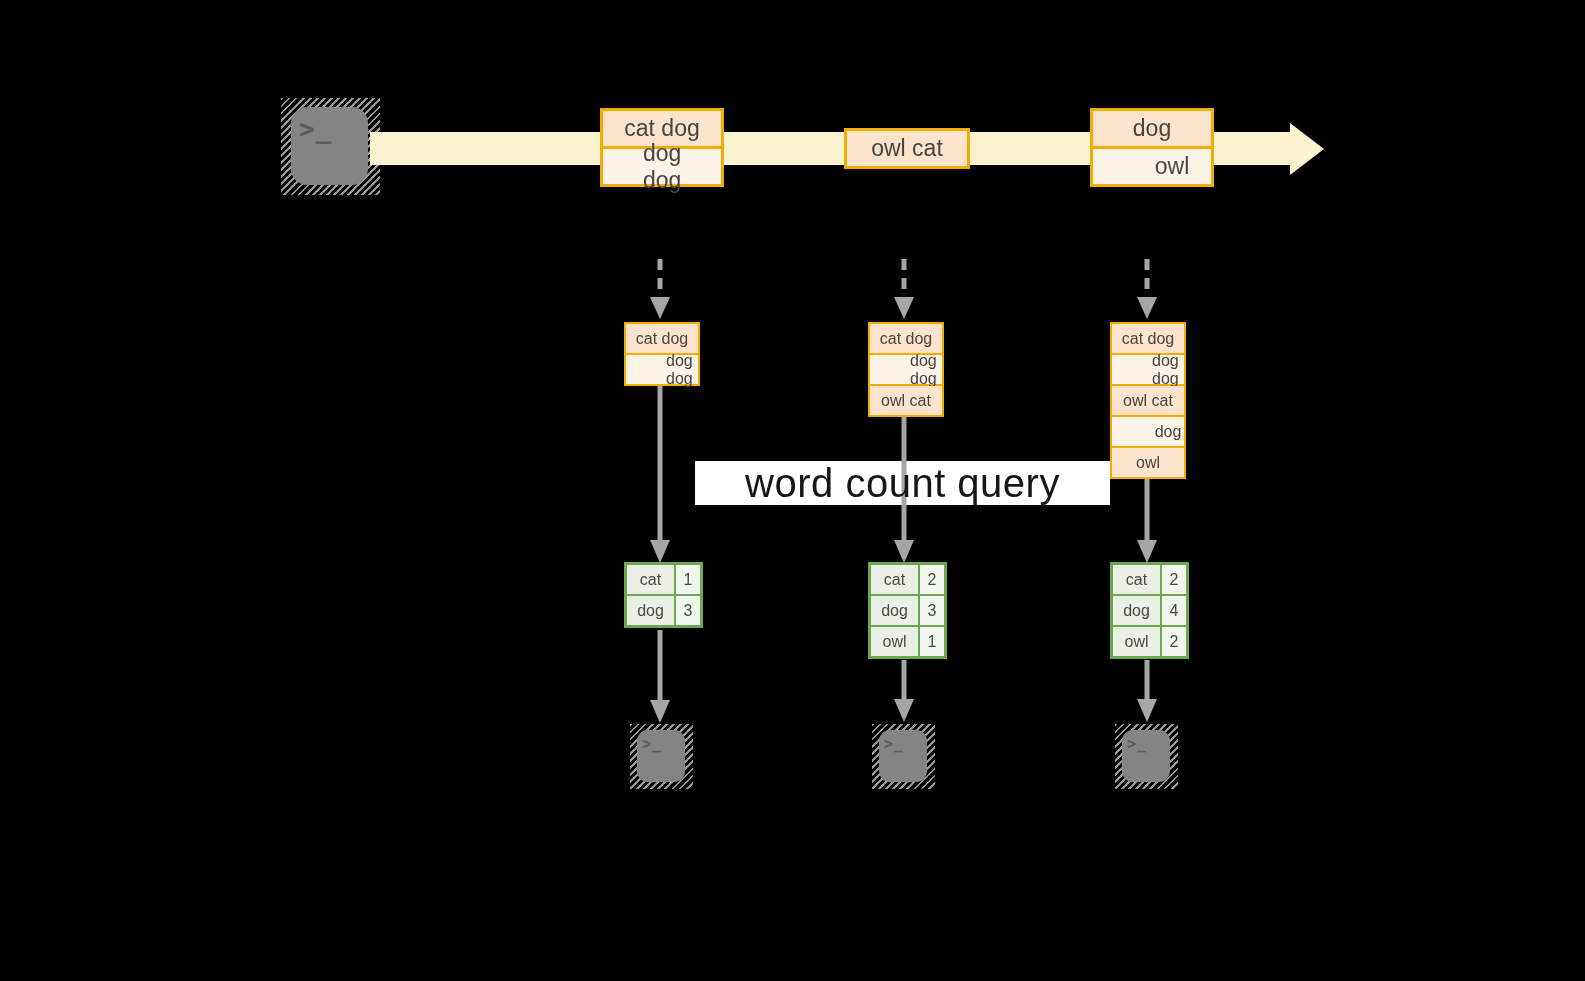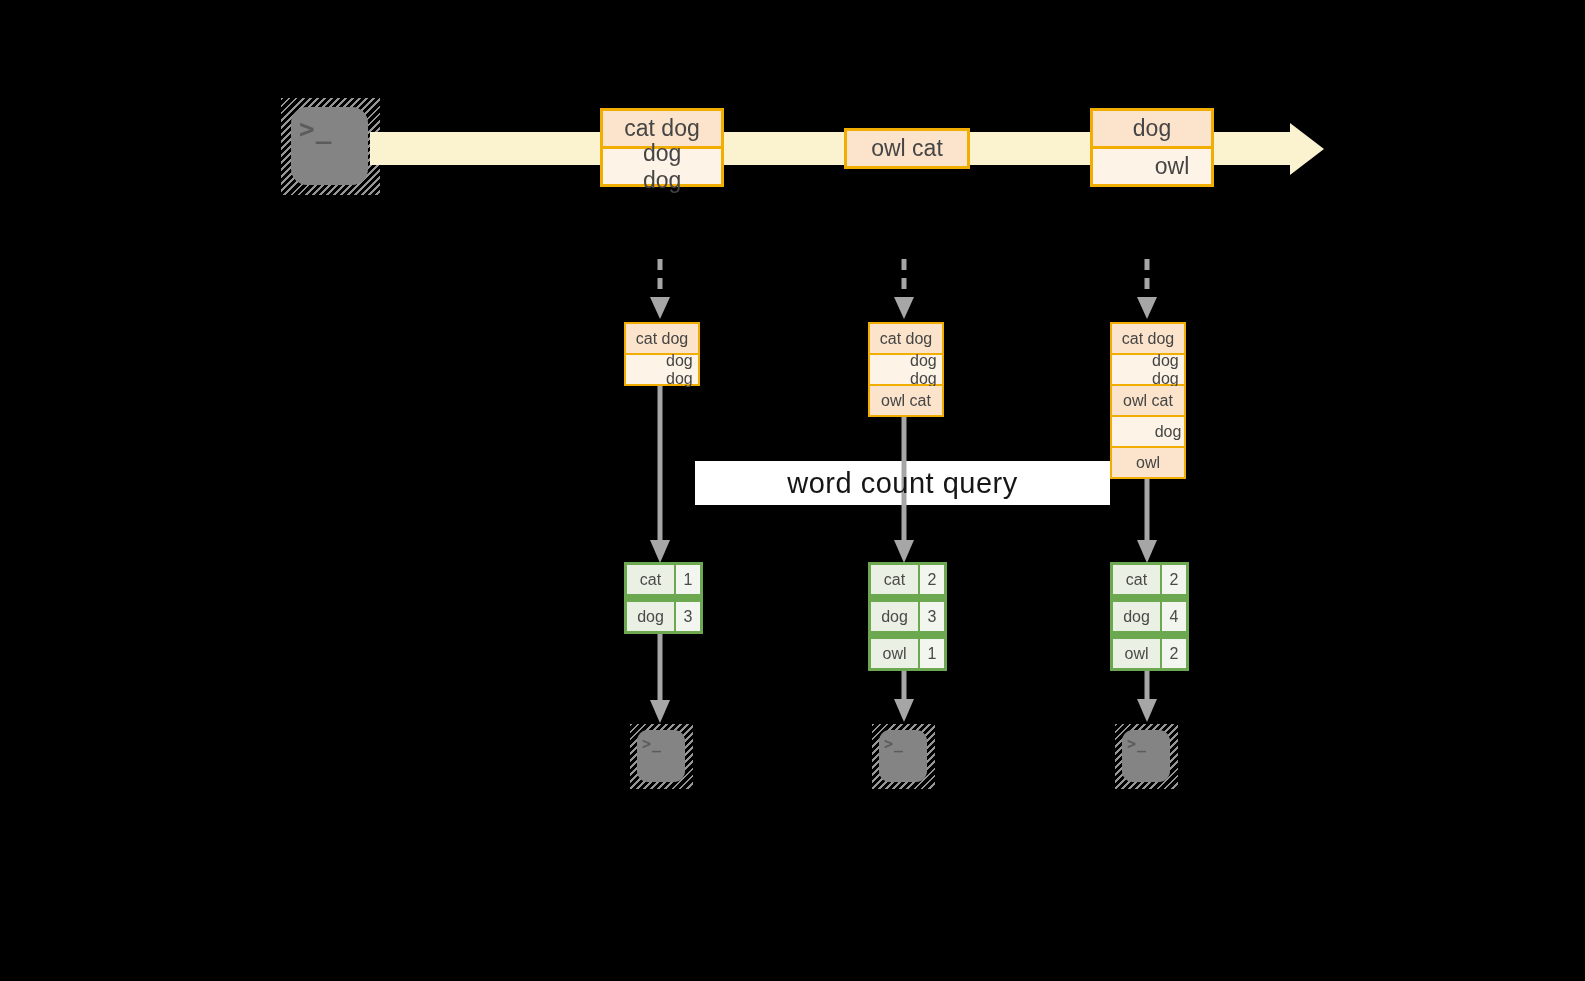--- a/index.html
+++ b/index.html
@@ -39,39 +39,39 @@
     color:#454545; height:35px; font-size:23px;
   }
   .obox-sm { gap:2px; border-width:2px; z-index:5; }
   .obox-sm .cell { height:29px; font-size:16px; }
   .cell.peach { background:#FBE4CB; }
   .cell.cream { background:#FDF4E7;padding-left:40px; }
 
   
   .gtable {
     position:absolute; border:3px solid #6CA84F; background:#6CA84F;
-    display:flex; flex-direction:column; gap:8px; z-index:5;
+    display:flex; flex-direction:column; gap:2px; z-index:5;
   }
   .g-row { display:flex; gap:2px; height:29px; }
   .g-word {
     flex:1; background:#EAF0E4; display:flex; align-items:center; justify-content:center;
     font-size:16px; color:#4A4A4A;
   }
   .g-num {
     width:24px; background:#F2F6EE; display:flex; align-items:center; justify-content:center;
     font-size:16px; color:#4A4A4A;
   }
 
   
   svg.arrow { position:absolute; z-index:2; overflow:visible; }
 
   
   .query-bg { position:absolute; background:#FFFFFF; z-index:1; }
   .query-text {
-    position:absolute; z-index:4; color:#161616; font-size:29px; font-weight:300;
+    position:absolute; z-index:4; color:#161616; font-size:40px; font-weight:300;
     display:flex; align-items:center; justify-content:center; letter-spacing:0.5px;
   }
 </style>
 </head>
 <body>
 
 <div id="canvas">
 
   <div class="term" style="left:281px; top:98px; width:99px; height:97px;">
     <div class="inner" style="left:10px; top:9px; right:12px; bottom:10px;"></div>

